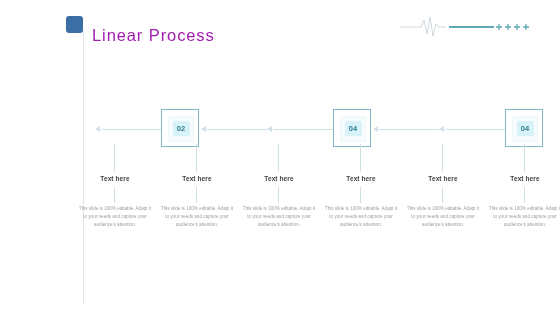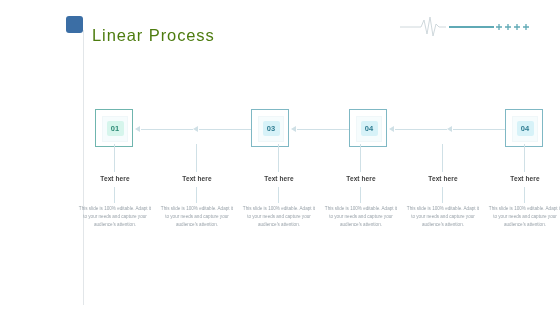--- a/index.html
+++ b/index.html
@@ -42,21 +42,21 @@
     background: #e2e6e9;
   }
 
   
   .title {
     position: absolute;
     left: 92px;
     top: 26px;
     font-size: 16.5px;
     letter-spacing: .9px;
-    color: #4d7c0f;
+    color: #a21caf;
     font-weight: 400;
     white-space: nowrap;
   }
 
   
   .pulse-deco {
     position: absolute;
     right: 10px;
     top: 16px;
     width: 150px;
@@ -218,46 +218,39 @@
         <path d="M96 11 h6 M99 8 v6"></path>
         <path d="M105 11 h6 M108 8 v6"></path>
         <path d="M114 11 h6 M117 8 v6"></path>
         <path d="M123 11 h6 M126 8 v6"></path>
       </g>
     </svg>
   </div>
 
   <div class="process-row">
 
-    <div class="node-wrap first">
-      <div class="node-box first">
-        <div class="node-inner">
-          <div class="node-chip">01</div>
-        </div>
-      </div>
-    </div>
-
-    <div class="connector">
-      <div class="bar"></div>
-      <div class="head"></div>
-    </div>
-
 
     <div class="connector">
       <div class="bar"></div>
       <div class="head"></div>
     </div>
 
     <div class="node-wrap">
       <div class="node-box">
         <div class="node-inner">
-          <div class="node-chip">03</div>
+          <div class="node-chip">02</div>
         </div>
       </div>
     </div>
+
+    <div class="connector">
+      <div class="bar"></div>
+      <div class="head"></div>
+    </div>
+
 
     <div class="connector">
       <div class="bar"></div>
       <div class="head"></div>
     </div>
 
     <div class="node-wrap">
       <div class="node-box">
         <div class="node-inner">
           <div class="node-chip">04</div>

